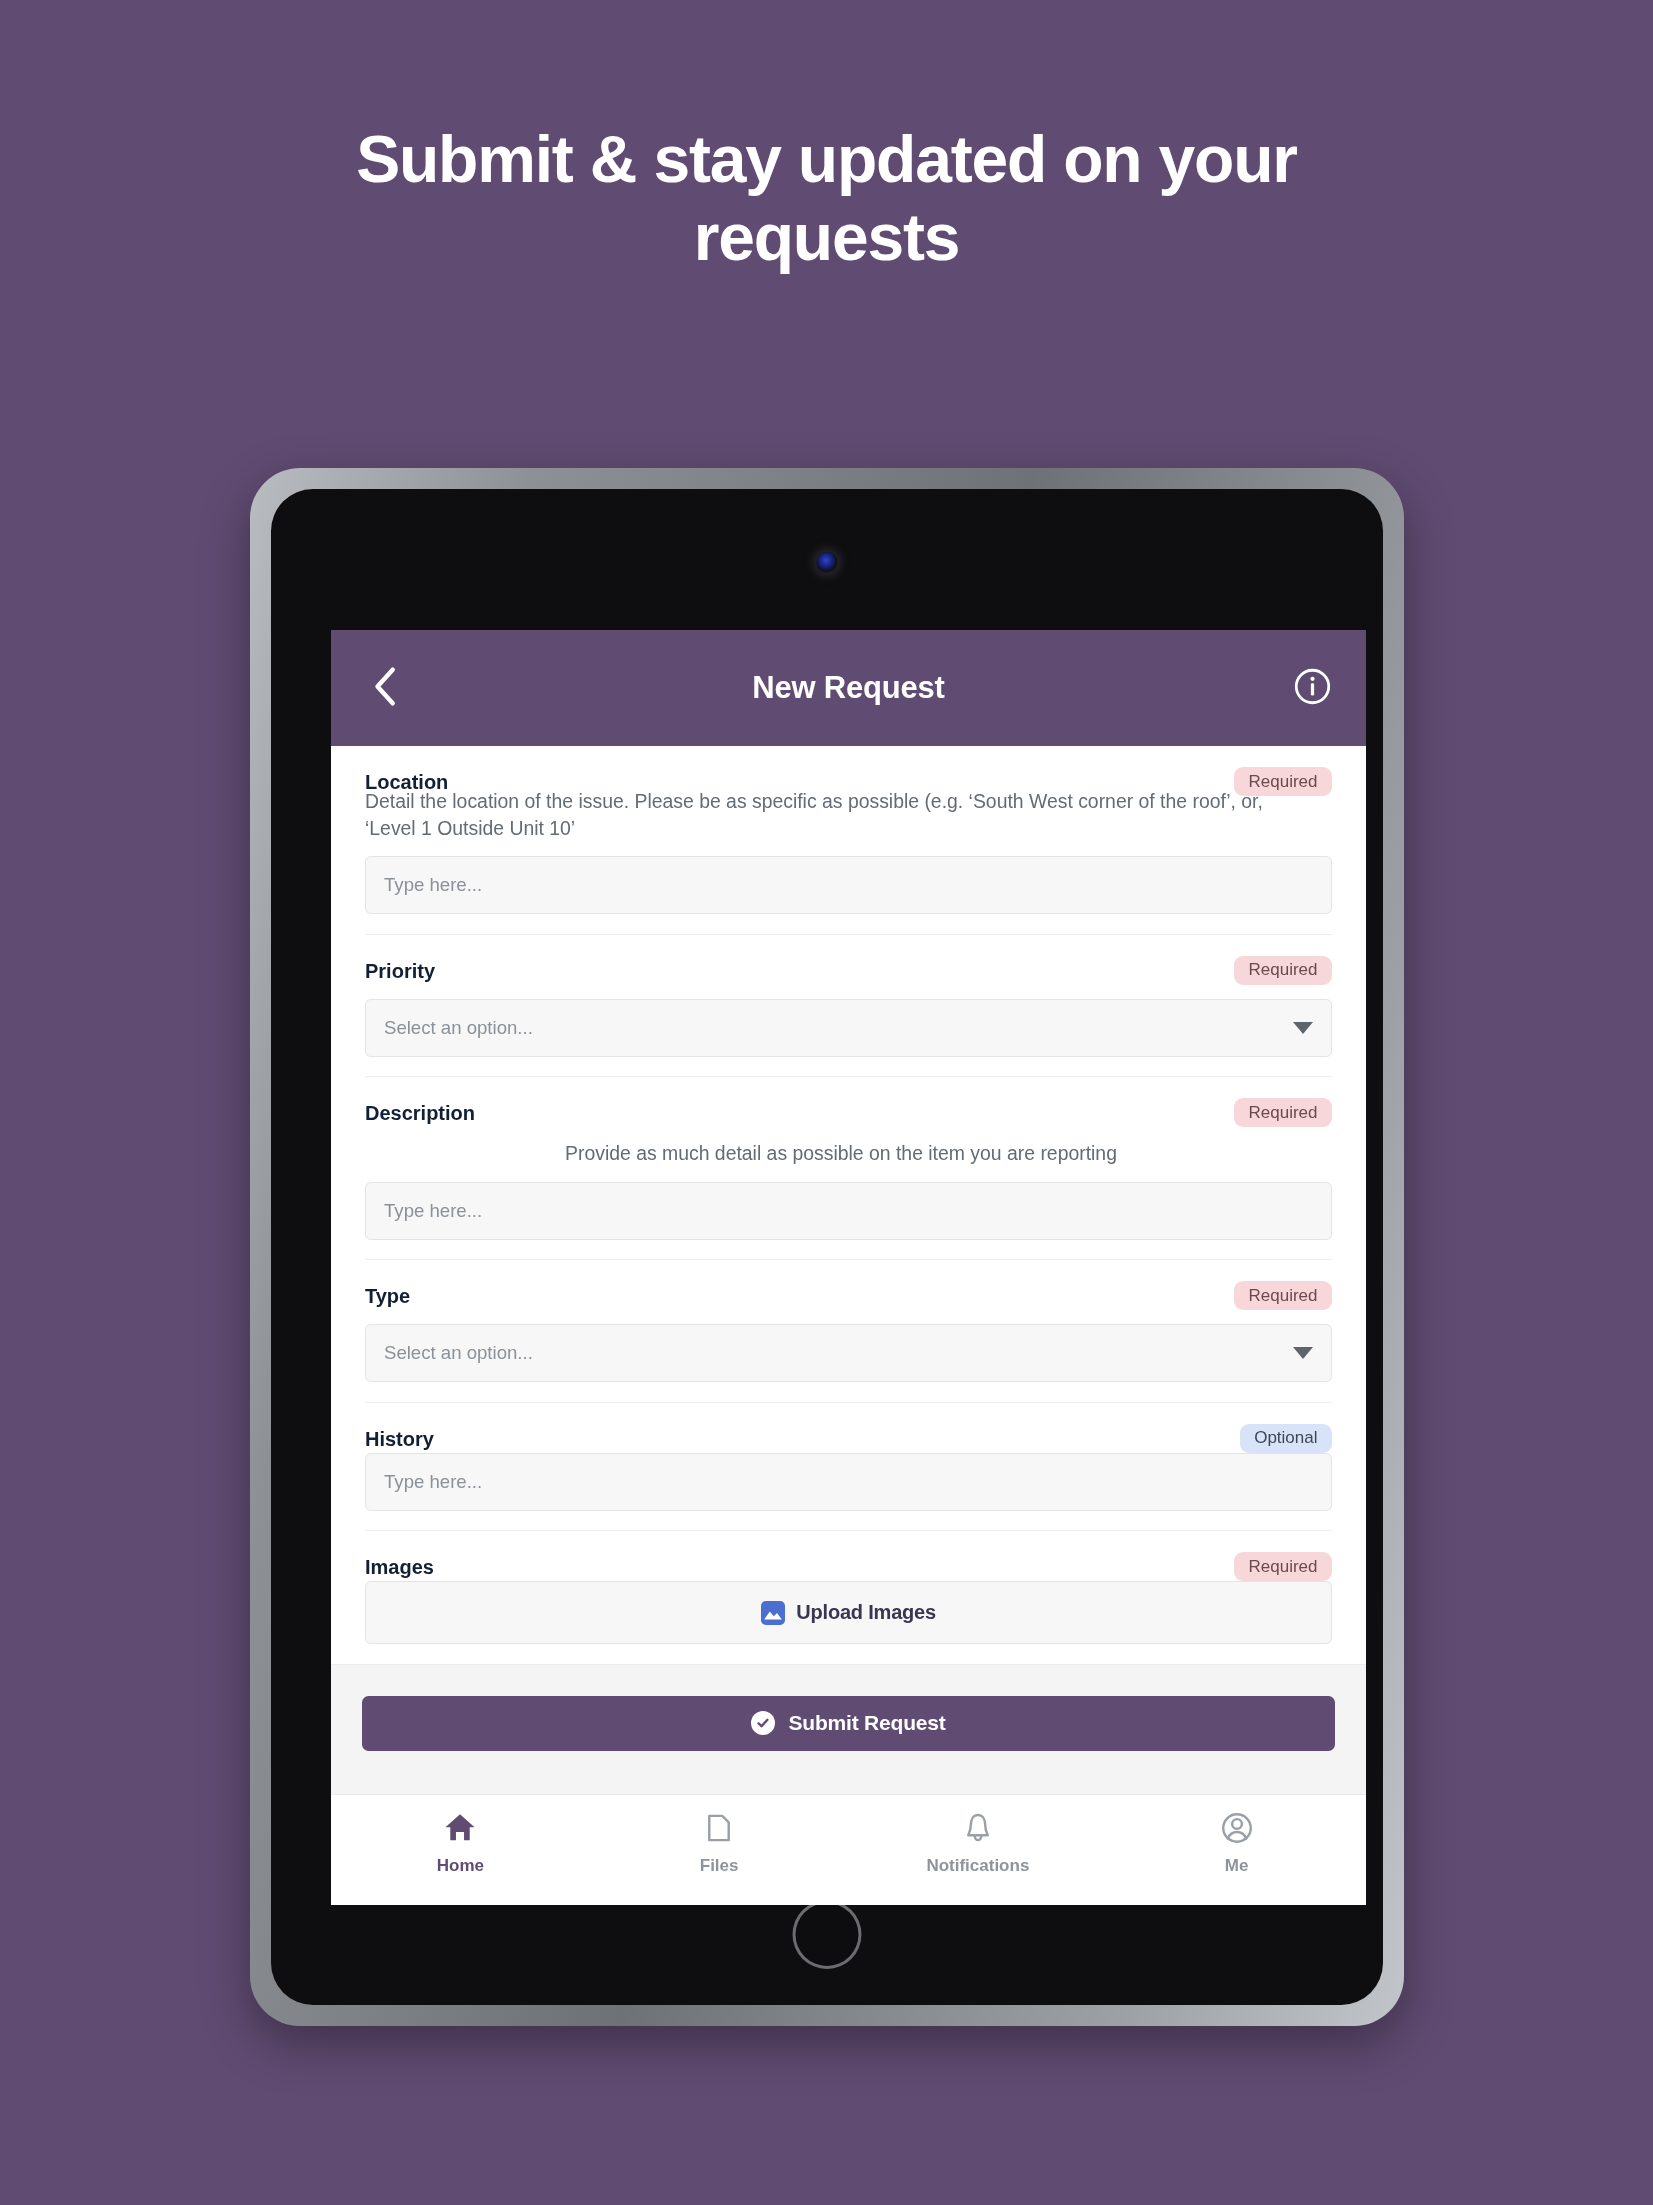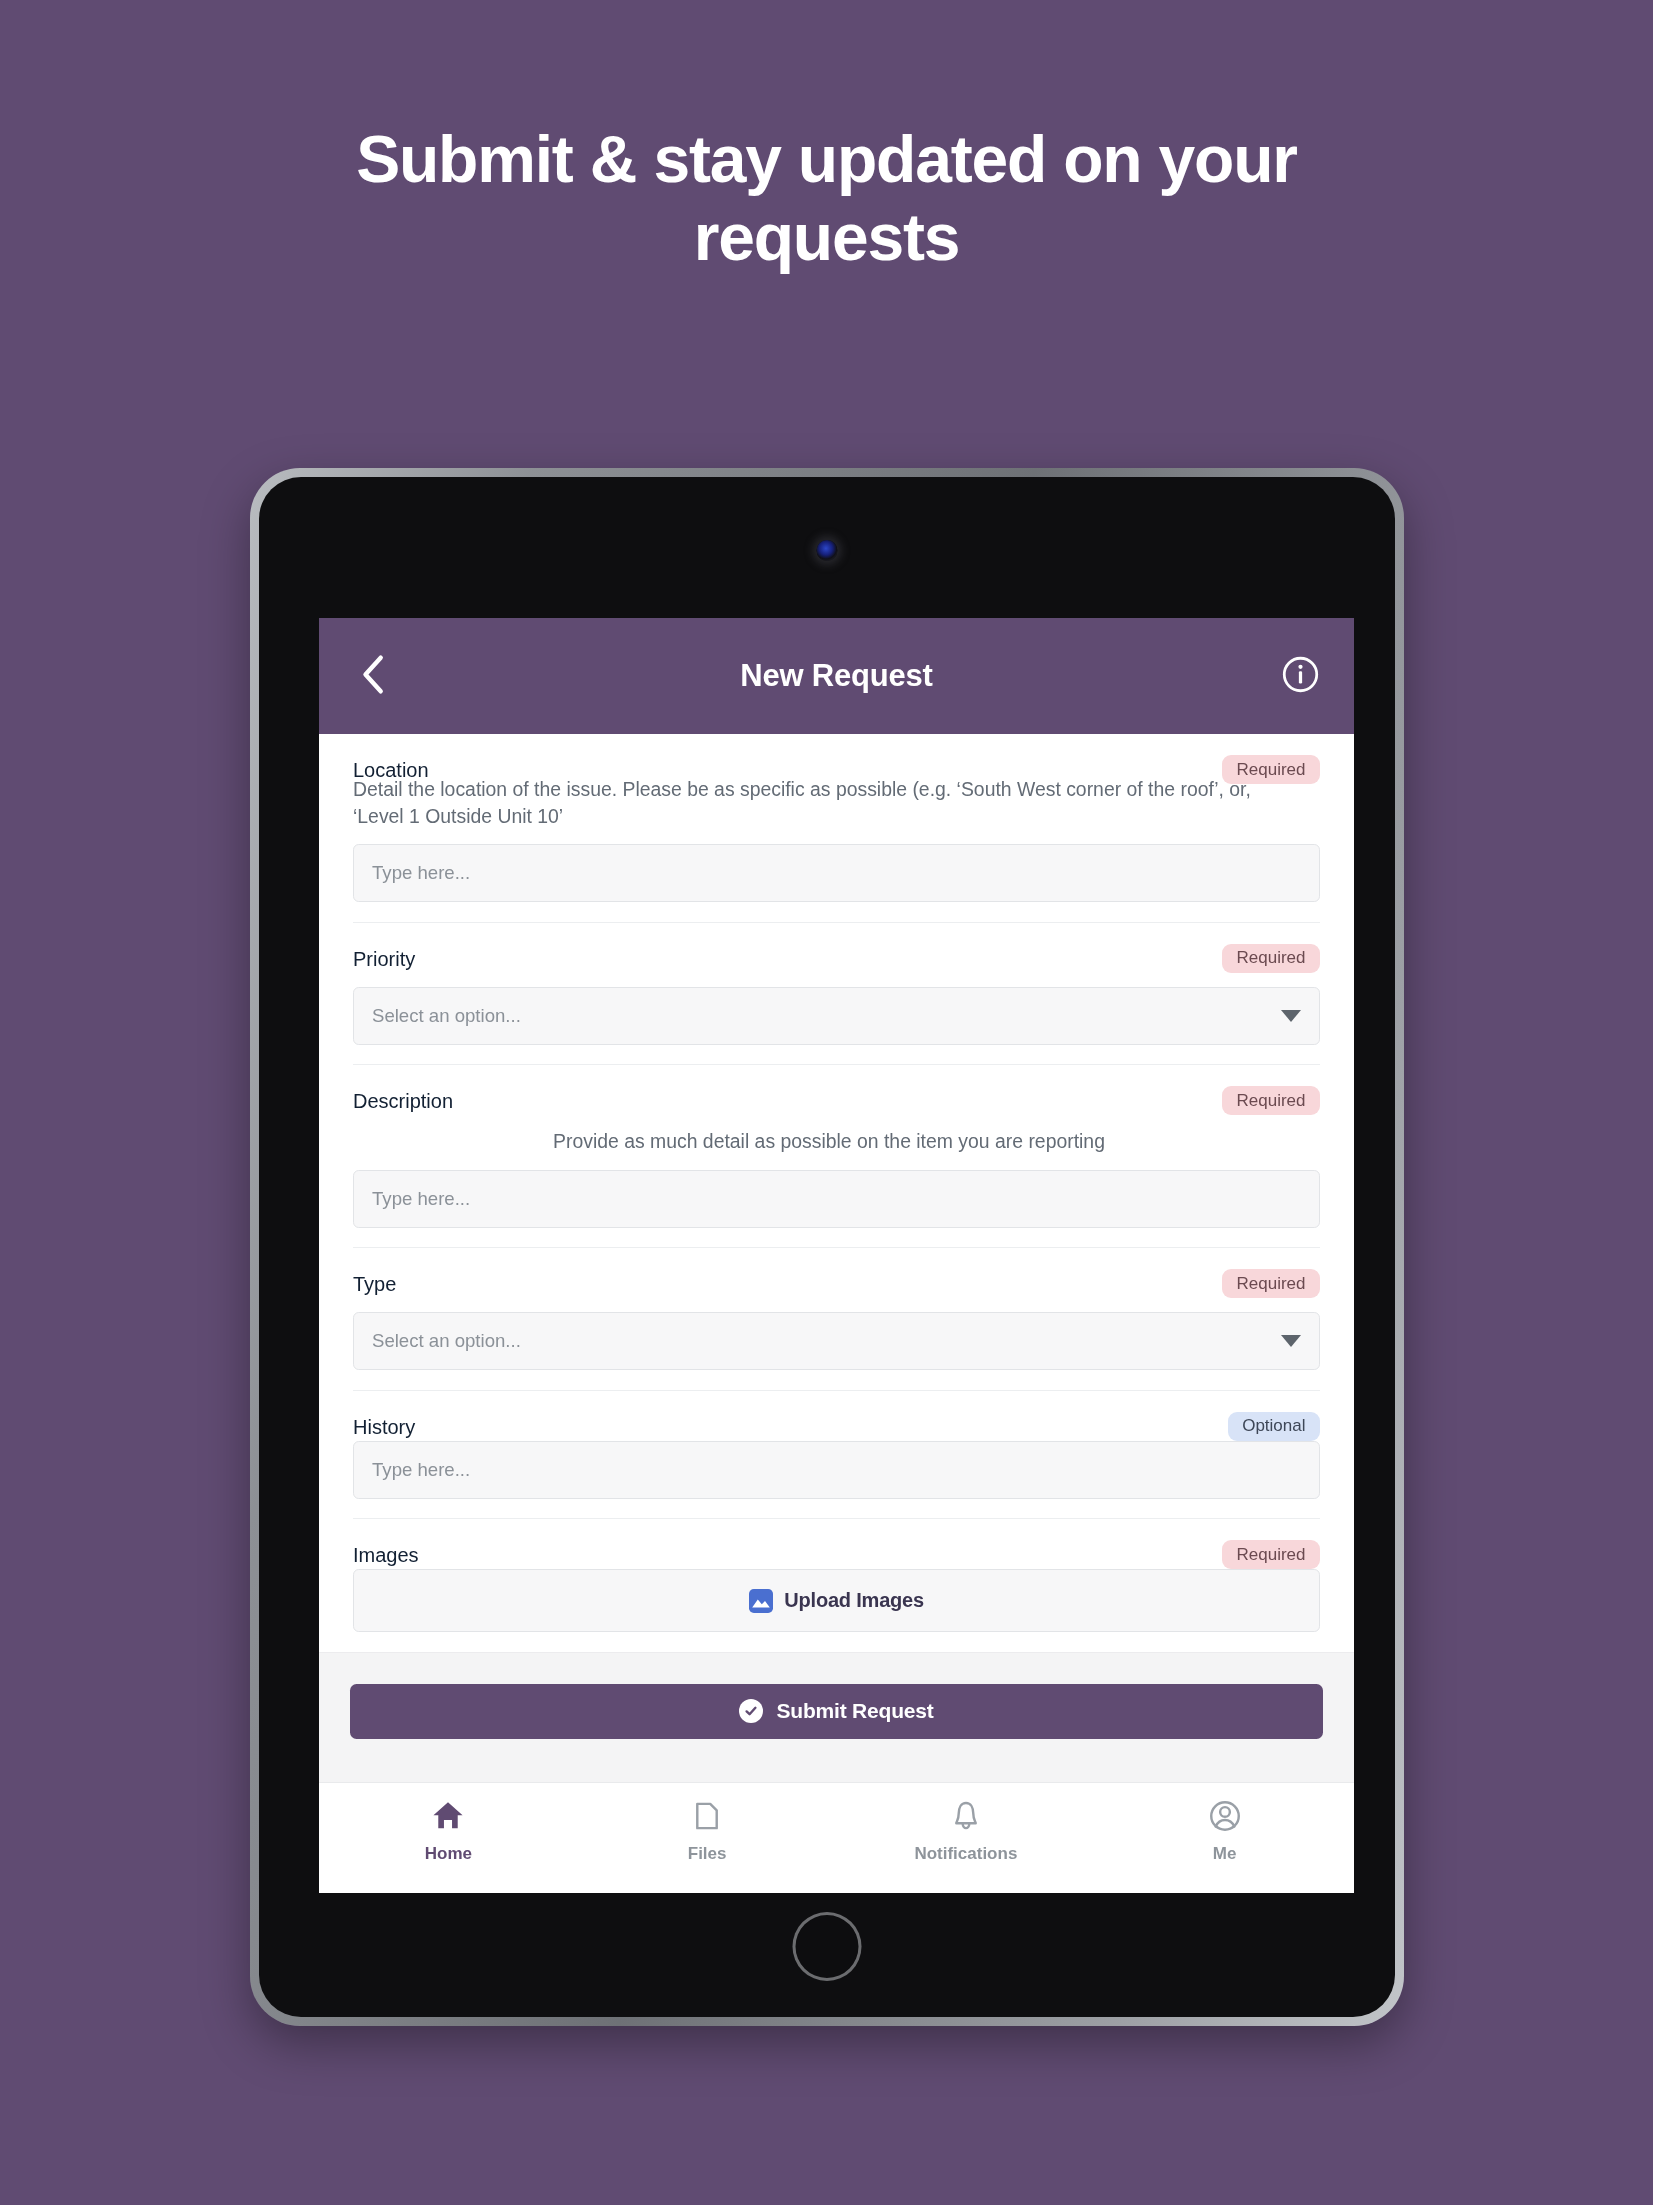--- a/index.html
+++ b/index.html
@@ -28,21 +28,21 @@
     padding: 0 226px;
   }
 
   
   .device {
     position: absolute;
     left: 250px; top: 468px;
     width: 1154px; height: 1558px;
     background: linear-gradient(105deg,#b9bcc0 0%, #8d9095 18%, #6e7176 50%, #9da0a5 82%, #c2c5c9 100%);
     border-radius: 50px;
-    padding: 9px;
+    padding: 21px;
     box-shadow: 0 18px 48px rgba(0,0,0,0.35);
   }
   .device-inner {
     position: relative;
     width: 100%; height: 100%;
     background: #0e0e10;
     border-radius: 42px;
     overflow: hidden;
   }
   .camera {
@@ -128,21 +128,21 @@
   .field:last-child { border-bottom: none; }
 
   .field-head {
     display: flex;
     align-items: flex-start;
     justify-content: space-between;
     gap: 16px;
   }
   .field-label {
     font-size: 20px;
-    font-weight: normal;
+    font-weight: bold;
     color: #122033;
     line-height: 1.25;
     padding-top: 3.2px;
   }
   .badge {
     flex: 0 0 auto;
     font-size: 17px;
     padding: 5.7px 14.5px 6.5px 14.5px;
     border-radius: 9px;
     line-height: 1;

